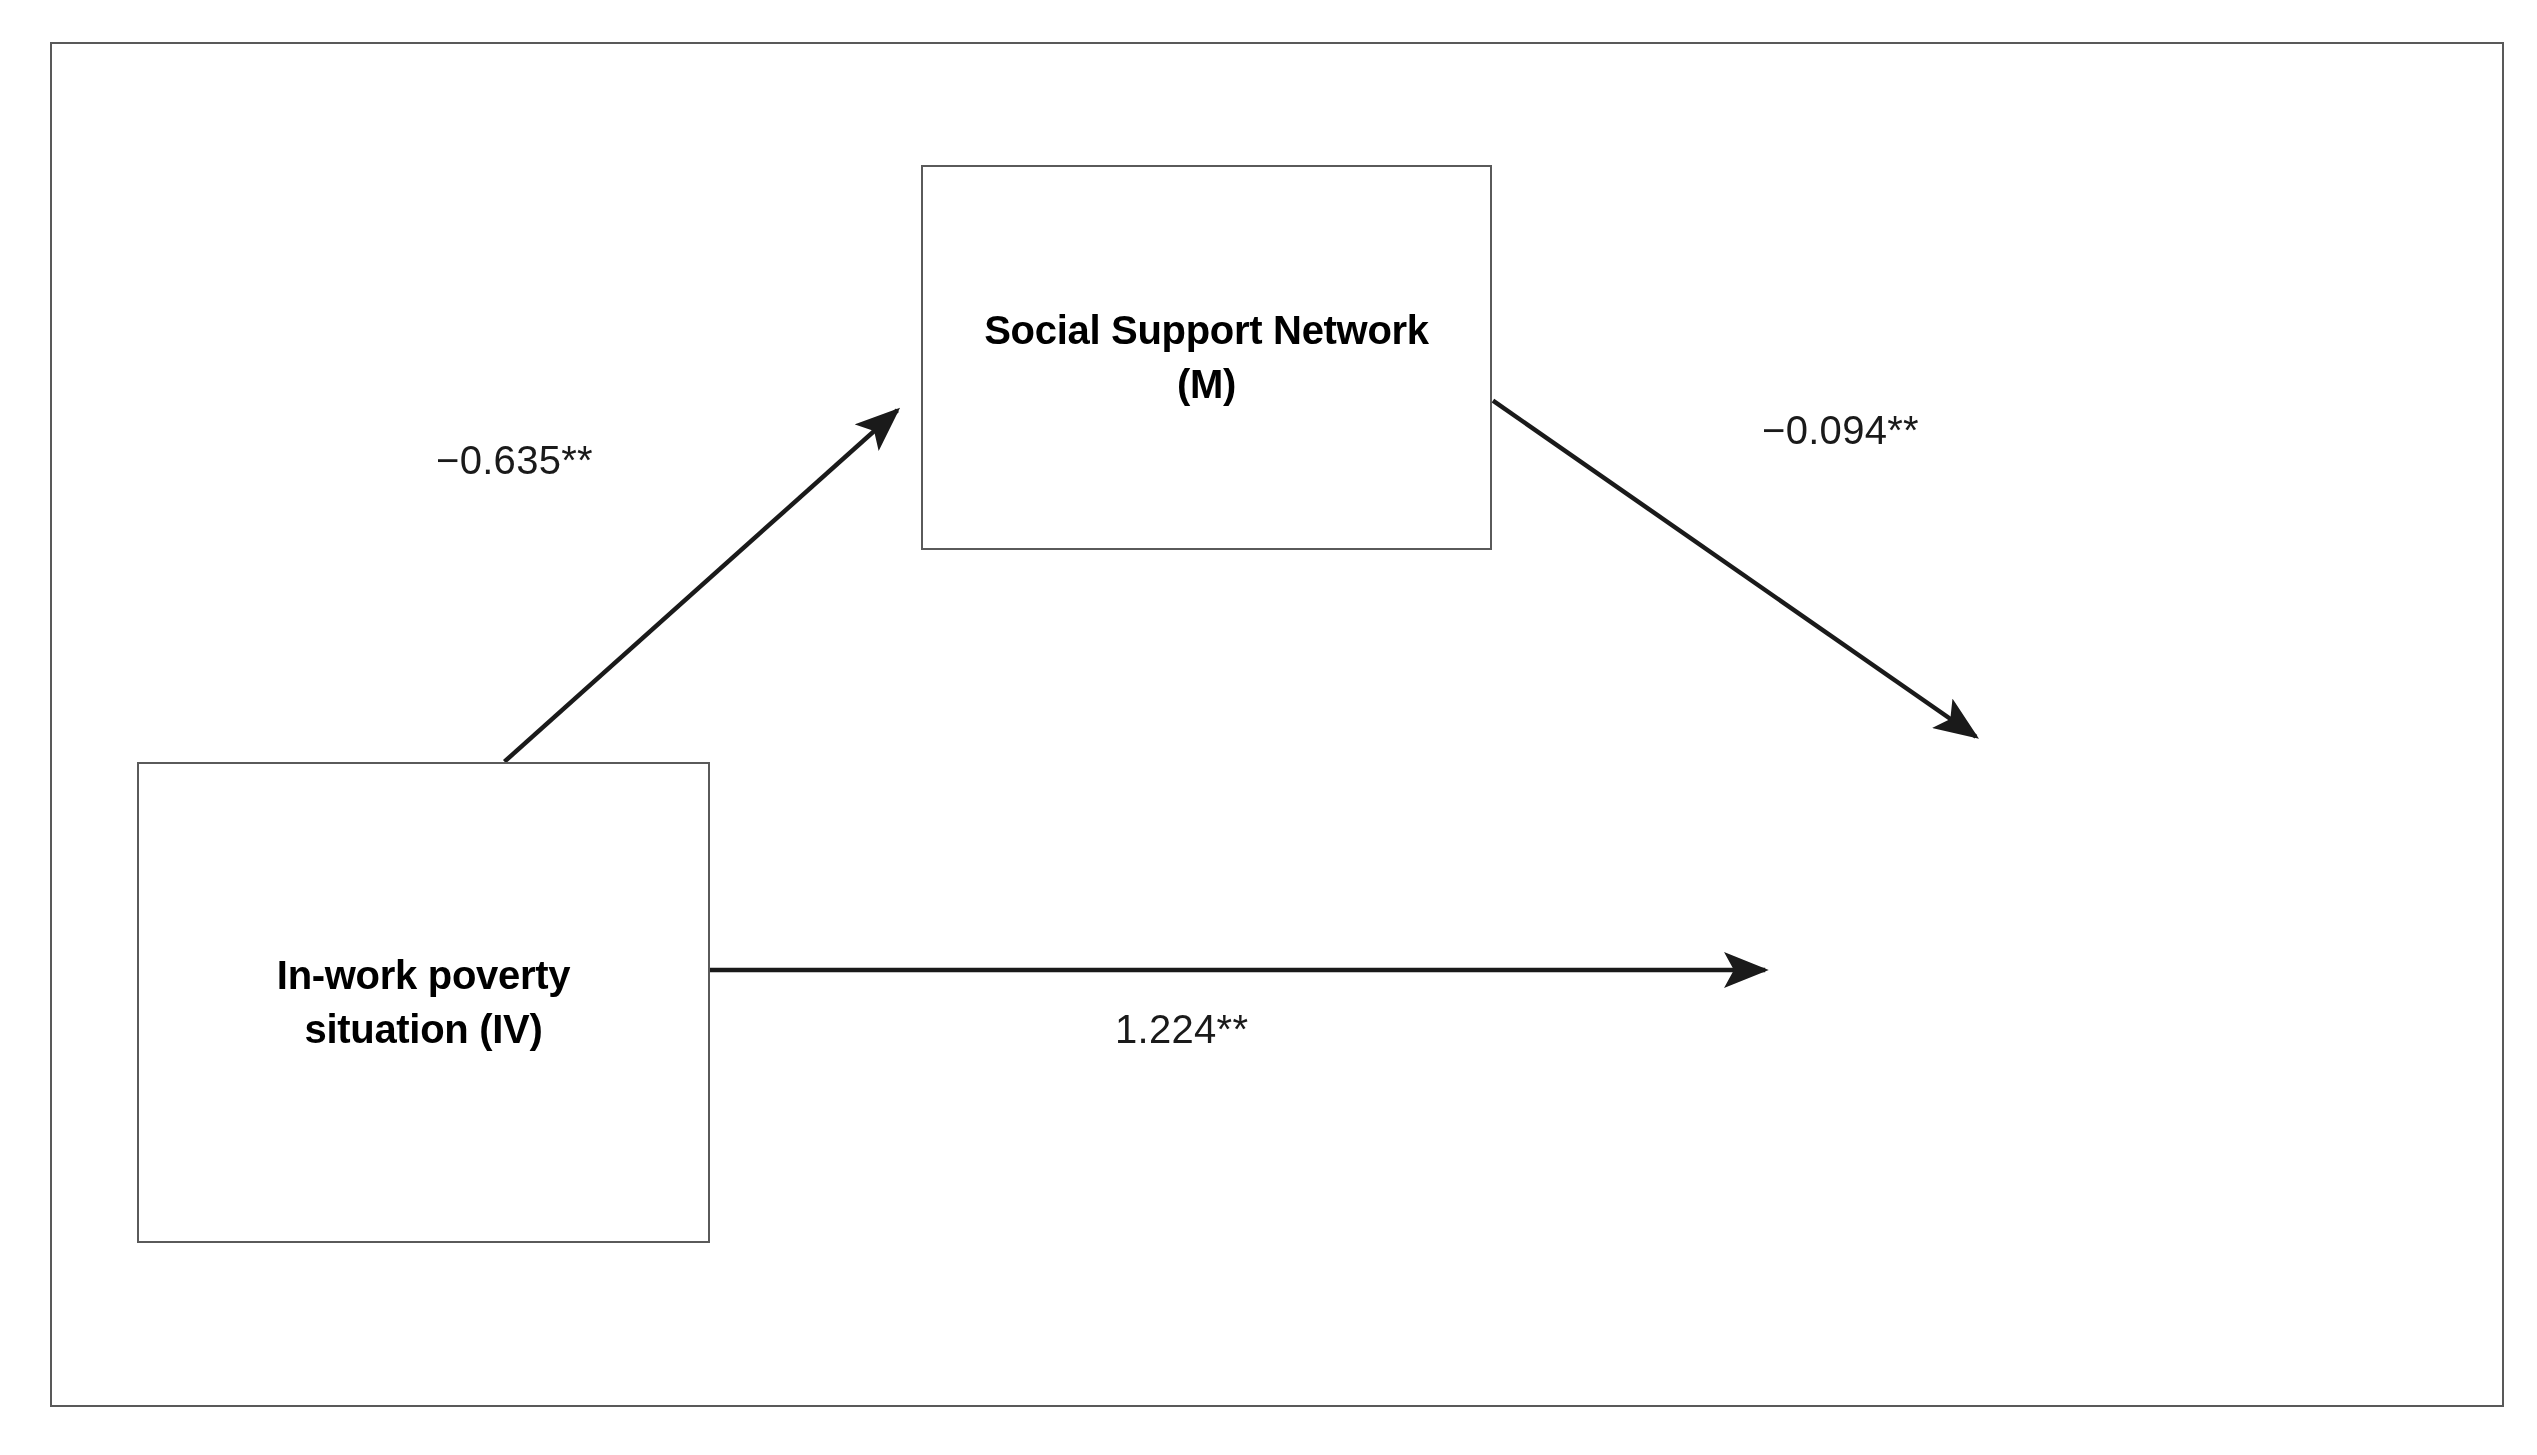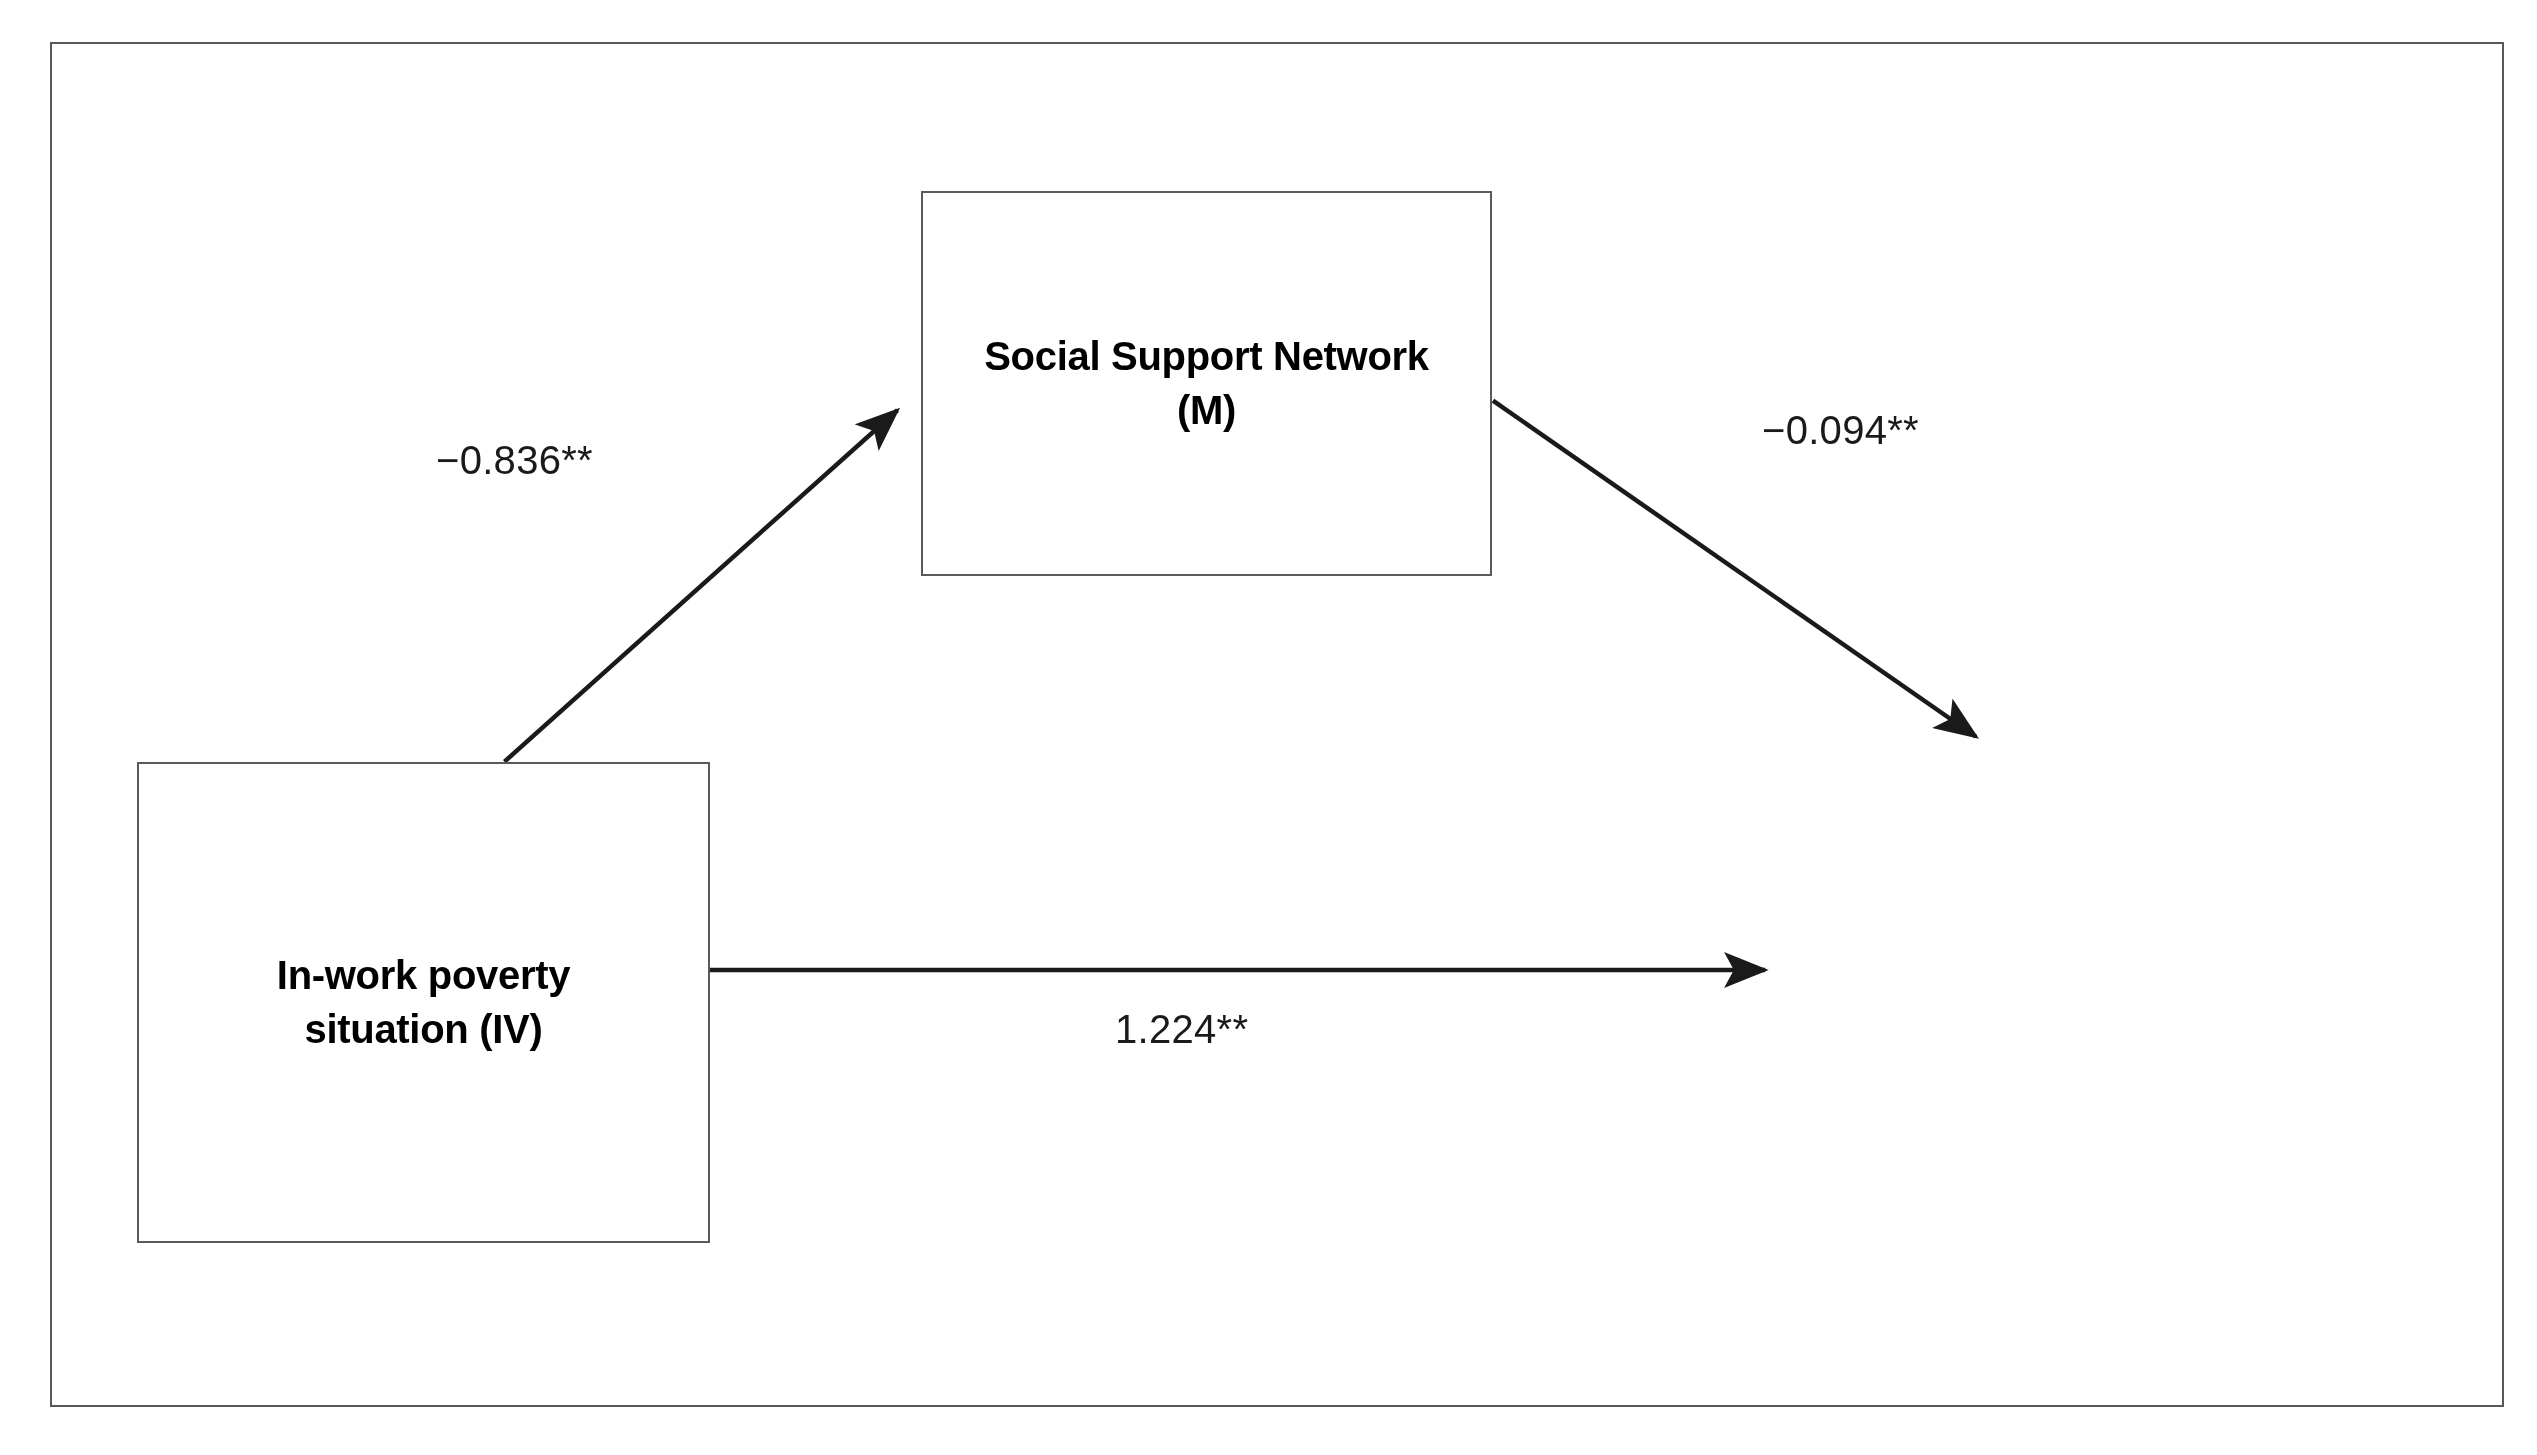--- a/index.html
+++ b/index.html
@@ -53,21 +53,21 @@
     font-weight: bold;
     font-size: 40px;
     line-height: 1.34;
     color: #000000;
     letter-spacing: -0.3px;
     padding: 0 15.3px;
     white-space: pre-line;
   }
   #node-mediator {
     left: 921px;
-    top: 191px;
+    top: 165px;
     width: 571px;
     height: 385px;
   }
   #node-iv {
     left: 137px;
     top: 762px;
     width: 573px;
     height: 481px;
   }
   #node-dv {
@@ -130,20 +130,20 @@
     <span class="node-label">Social Support Network
 (M)</span>
   </div>
 
   <div class="node-box" id="node-iv">
     <span class="node-label">In-work poverty
 situation (IV)</span>
   </div>
 
 
-  <span class="path-label" id="label-path-a">−0.836**</span>
+  <span class="path-label" id="label-path-a">−0.635**</span>
 
   <span class="path-label" id="label-path-b">−0.094**</span>
 
   <span class="path-label" id="label-path-c">1.224**</span>
 
 </div>
 
 
 </body></html>

